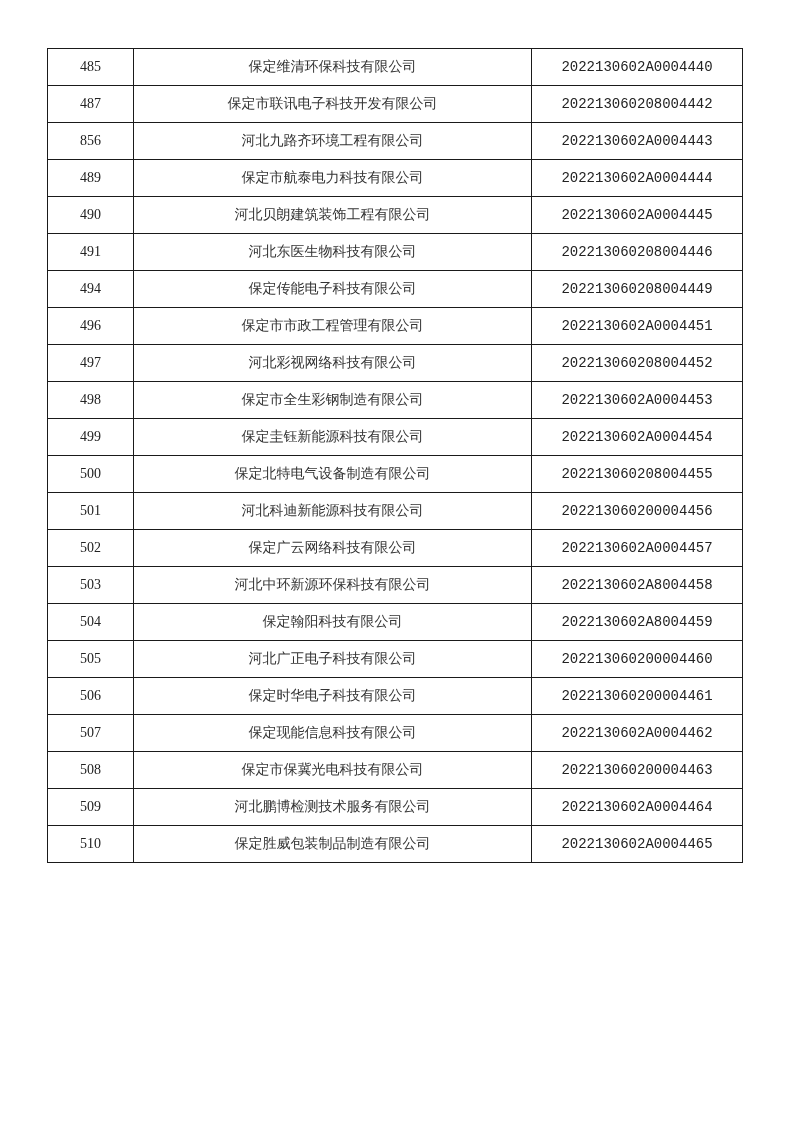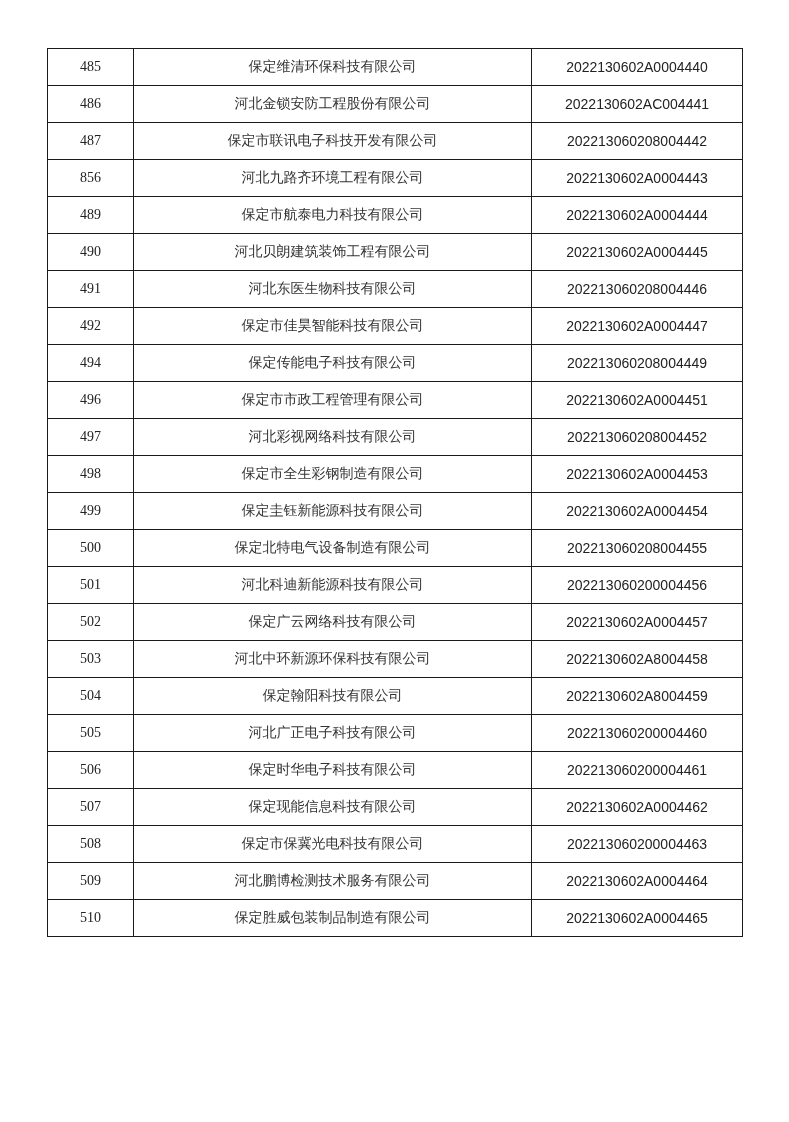--- a/index.html
+++ b/index.html
@@ -35,37 +35,32 @@
       padding: 0;
       text-align: center;
       vertical-align: middle;
       font-size: 14px;
       line-height: 16px;
       white-space: nowrap;
       overflow: hidden;
     }
     td.c-no { width: 85px; font-family: "Liberation Serif", "DejaVu Serif", serif; font-size: 14.5px; }
     td.c-name { width: 397px; font-family: Liberation Mono, monospace; font-size: 14px; color: #333; }
-    td.c-code { width: 210px; font-family: Liberation Sans, sans-serif; font-size: 14.5px; }
+    td.c-code { width: 210px; font-family: Liberation Mono, monospace; font-size: 14.5px; }
   </style>
 </head>
 <body>
 
 <div class="page">
   <table class="list">
     <tbody id="tbody">
         <tr>
           <td class="c-no">485</td>
           <td class="c-name">保定维清环保科技有限公司</td>
           <td class="c-code">2022130602A0004440</td>
-        </tr>
-        <tr>
-          <td class="c-no">486</td>
-          <td class="c-name">河北金锁安防工程股份有限公司</td>
-          <td class="c-code">2022130602AC004441</td>
         </tr>
         <tr>
           <td class="c-no">487</td>
           <td class="c-name">保定市联讯电子科技开发有限公司</td>
           <td class="c-code">202213060208004442</td>
         </tr>
         <tr>
           <td class="c-no">856</td>
           <td class="c-name">河北九路齐环境工程有限公司</td>
           <td class="c-code">2022130602A0004443</td>
@@ -77,25 +72,20 @@
         </tr>
         <tr>
           <td class="c-no">490</td>
           <td class="c-name">河北贝朗建筑装饰工程有限公司</td>
           <td class="c-code">2022130602A0004445</td>
         </tr>
         <tr>
           <td class="c-no">491</td>
           <td class="c-name">河北东医生物科技有限公司</td>
           <td class="c-code">202213060208004446</td>
-        </tr>
-        <tr>
-          <td class="c-no">492</td>
-          <td class="c-name">保定市佳昊智能科技有限公司</td>
-          <td class="c-code">2022130602A0004447</td>
         </tr>
         <tr>
           <td class="c-no">494</td>
           <td class="c-name">保定传能电子科技有限公司</td>
           <td class="c-code">202213060208004449</td>
         </tr>
         <tr>
           <td class="c-no">496</td>
           <td class="c-name">保定市市政工程管理有限公司</td>
           <td class="c-code">2022130602A0004451</td>

